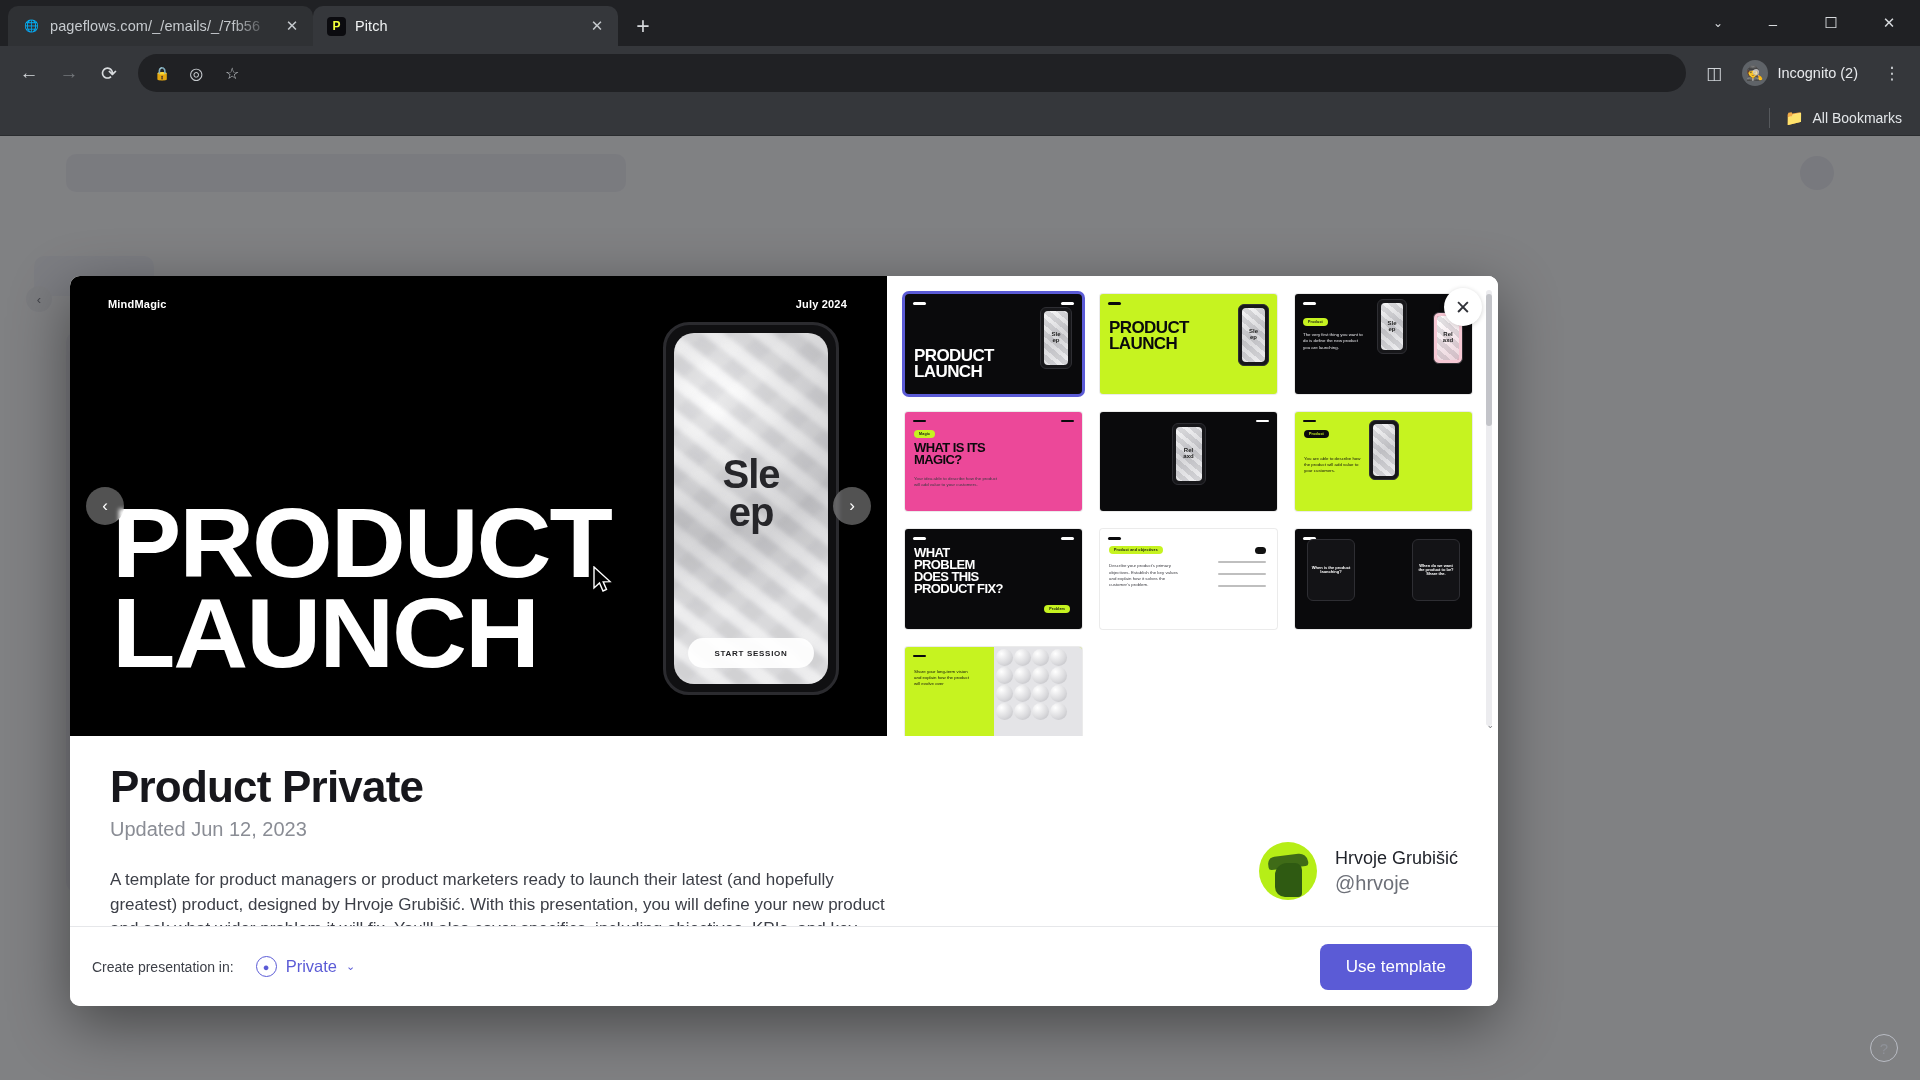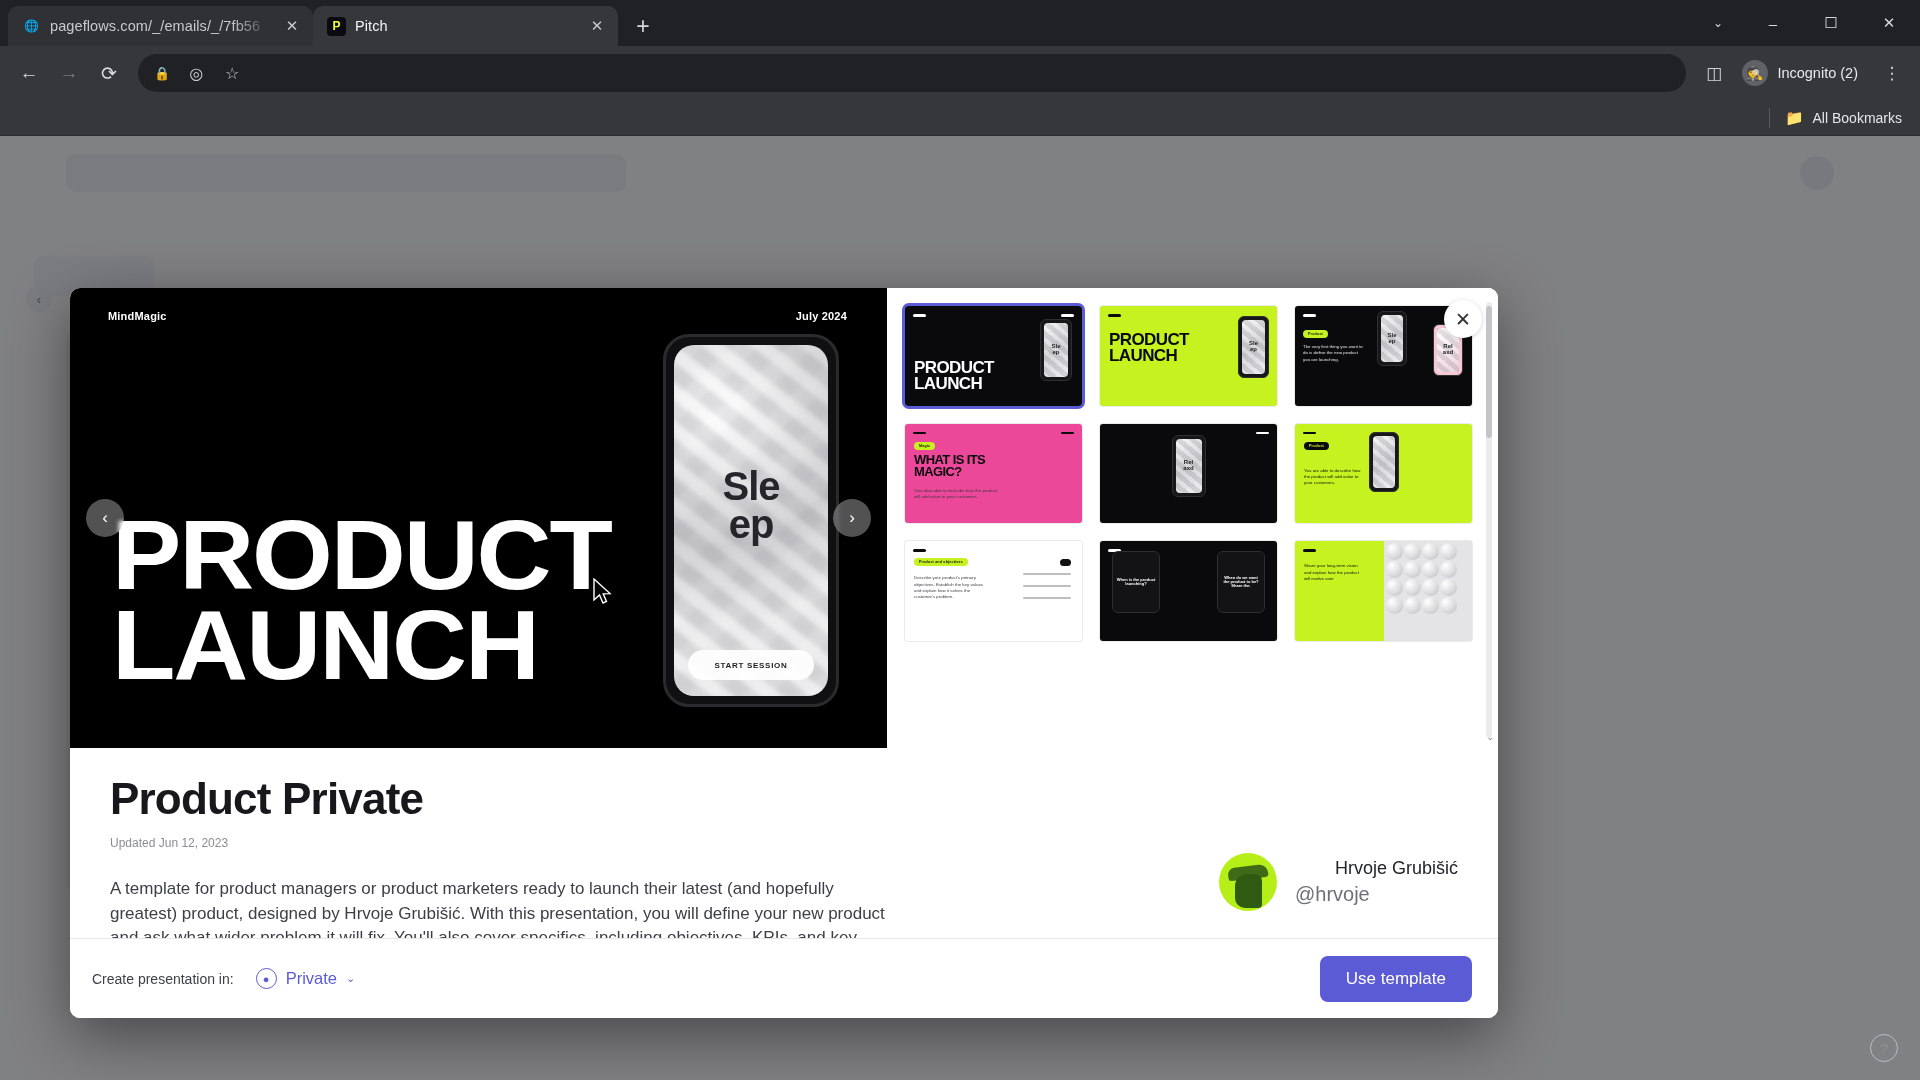--- a/index.html
+++ b/index.html
@@ -116,21 +116,21 @@
   
   .page-bg { position: absolute; inset: 0; background: #f4f5f7; }
   .bg-chip {
     position: absolute; background: #e7e9ee; border-radius: 10px; filter: blur(0.4px);
   }
   .bg-circle { position: absolute; border-radius: 50%; background: #e2e4ea; }
   .bg-dim { position: absolute; inset: 0; background: rgba(32,33,36,.55); }
 
   
   .modal {
-    position: absolute; left: 70px; top: 152px; width: 1428px; height: 730px;
+    position: absolute; left: 70px; top: 140px; width: 1428px; height: 730px;
     background: #fff; border-radius: 10px; overflow: hidden;
     box-shadow: 0 18px 60px rgba(0,0,0,.45); display: flex; flex-direction: column;
   }
   .modal-top { height: 460px; display: flex; flex: none; background: #fff; }
 
   
   .preview {
     width: 817px; height: 460px; background: #000; position: relative; overflow: hidden; flex: none;
   }
   .slide-brand {
@@ -252,38 +252,38 @@
 
   
   .modal-body {
     flex: 1; background: #fff; padding: 28px 40px 0 40px; position: relative; overflow: hidden;
   }
   .detail-row { display: flex; }
   .detail-left { flex: 1; min-width: 0; padding-right: 30px; }
   .tpl-title {
     font-size: 44px; font-weight: 700; color: #17171c; letter-spacing: -.8px; line-height: 1.05;
   }
-  .tpl-updated { margin-top: 14px; font-size: 12px; color: #8a8d95; }
+  .tpl-updated { margin-top: 8px; font-size: 20px; color: #8a8d95; }
   .tpl-desc {
     margin-top: 27px; font-size: 17px; line-height: 1.45; color: #3c3f47; max-width: 785px;
   }
   .author { display: flex; align-items: center; gap: 18px; padding-top: 12px; }
   .avatar {
     width: 58px; height: 58px; border-radius: 50%; flex: none; position: relative;
     background: #b6ee17; overflow: hidden;
   }
   .avatar .hat {
     position: absolute; left: 9px; top: 13px; width: 40px; height: 13px;
     background: #3f6b17; border-radius: 7px 9px 3px 3px; transform: rotate(-7deg);
   }
   .avatar .face {
     position: absolute; left: 16px; top: 21px; width: 27px; height: 34px;
     background: #2f5a12; border-radius: 12px 7px 4px 10px;
   }
-  .author-name { font-size: 18px; color: #21242b; line-height: 1.35; margin-left: 40px; }
+  .author-name { font-size: 18px; color: #21242b; line-height: 1.35; }
   .author-handle { font-size: 20px; color: #6d7078; line-height: 1.35; }
 
   .modal-footer {
     height: 80px; flex: none; background: #fff; border-top: 1px solid #e6e7ea;
     display: flex; align-items: center; padding: 0 26px 0 22px; gap: 14px;
   }
   .footer-label { font-size: 14px; color: #3d4048; }
   .privacy {
     display: flex; align-items: center; gap: 9px; color: #5b5bd6;
     font-size: 16.5px; padding: 5px 8px; border-radius: 7px;
@@ -469,20 +469,26 @@
 
             <div class="thumb" style="background:#c6f320">
               <span class="t-dash tl" style="background:#0a0a0c"></span>
               <span class="t-pill" style="left:9px;top:18px;background:#0a0a0c;color:#c6f320">Product</span>
               <span class="t-body" style="left:9px;top:44px;color:#15150f;width:60px">You are able to describe how the product will add value to your customers.</span>
               <span class="t-phone" style="left:50%;top:8px;transform:translateX(-50%);width:30px;height:60px">
                 <span class="scr"></span>
               </span>
             </div>
 
+            <div class="thumb" style="background:#0a0a0c">
+              <span class="t-dash tl" style="background:#fff"></span>
+              <span class="t-dash tr" style="background:#fff"></span>
+              <span class="t-head" style="left:9px;top:18px;color:#fff;font-size:13px">WHAT<br>PROBLEM<br>DOES THIS<br>PRODUCT FIX?</span>
+              <span class="t-pill" style="right:12px;bottom:16px">Problem</span>
+            </div>
 
             <div class="thumb" style="background:#fff">
               <span class="t-dash tl" style="background:#0a0a0c"></span>
               <span class="t-pill" style="left:9px;top:17px">Product and objectives</span>
               <span class="t-body" style="left:9px;top:34px;color:#3a3a40;width:72px">Describe your product's primary objectives. Establish the key values and explain how it solves the customer's problem.</span>
               <span class="t-tag" style="right:11px;top:18px">&nbsp;&nbsp;&nbsp;</span>
               <span class="t-line" style="right:11px;top:32px;width:48px"></span>
               <span class="t-line" style="right:11px;top:44px;width:48px"></span>
               <span class="t-line" style="right:11px;top:56px;width:48px"></span>
             </div>

